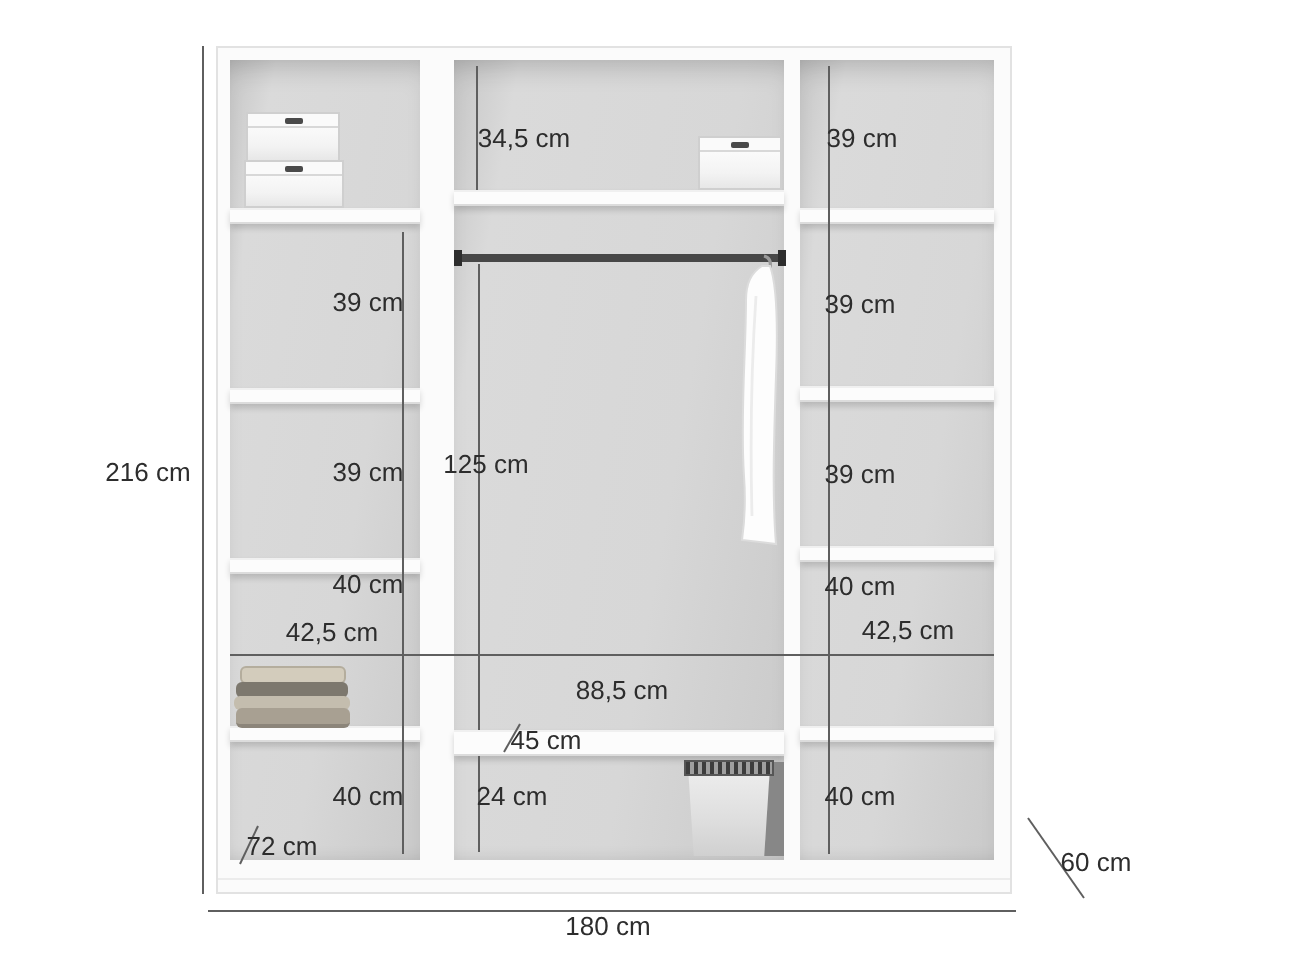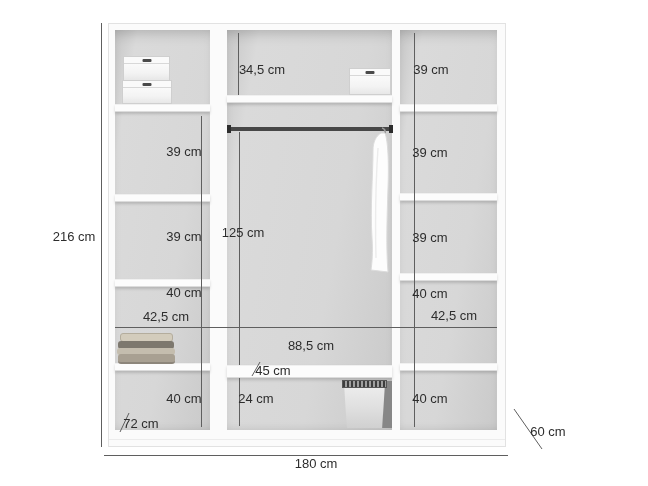--- a/index.html
+++ b/index.html
@@ -138,16 +138,16 @@
   <span class="dim" style="left:184px;top:292px;">40 cm</span>
   <span class="dim" style="left:430px;top:293px;">40 cm</span>
   <span class="dim" style="left:166px;top:316px;">42,5 cm</span>
   <span class="dim" style="left:311px;top:301px;margin-top:44px;">88,5 cm</span>
   <span class="dim" style="left:454px;top:315px;">42,5 cm</span>
   <span class="dim" style="left:273px;top:370px;">45 cm</span>
   <span class="dim" style="left:256px;top:398px;">24 cm</span>
   <span class="dim" style="left:184px;top:398px;">40 cm</span>
   <span class="dim" style="left:430px;top:398px;">40 cm</span>
   <span class="dim" style="left:141px;top:423px;">72 cm</span>
-  <span class="dim" style="left:316px;top:463px;">180 cm</span>
+  <span class="dim" style="left:304px;top:463px;">180 cm</span>
   <span class="dim" style="left:548px;top:431px;">60 cm</span>
 
 </div>
 
 </body></html>

